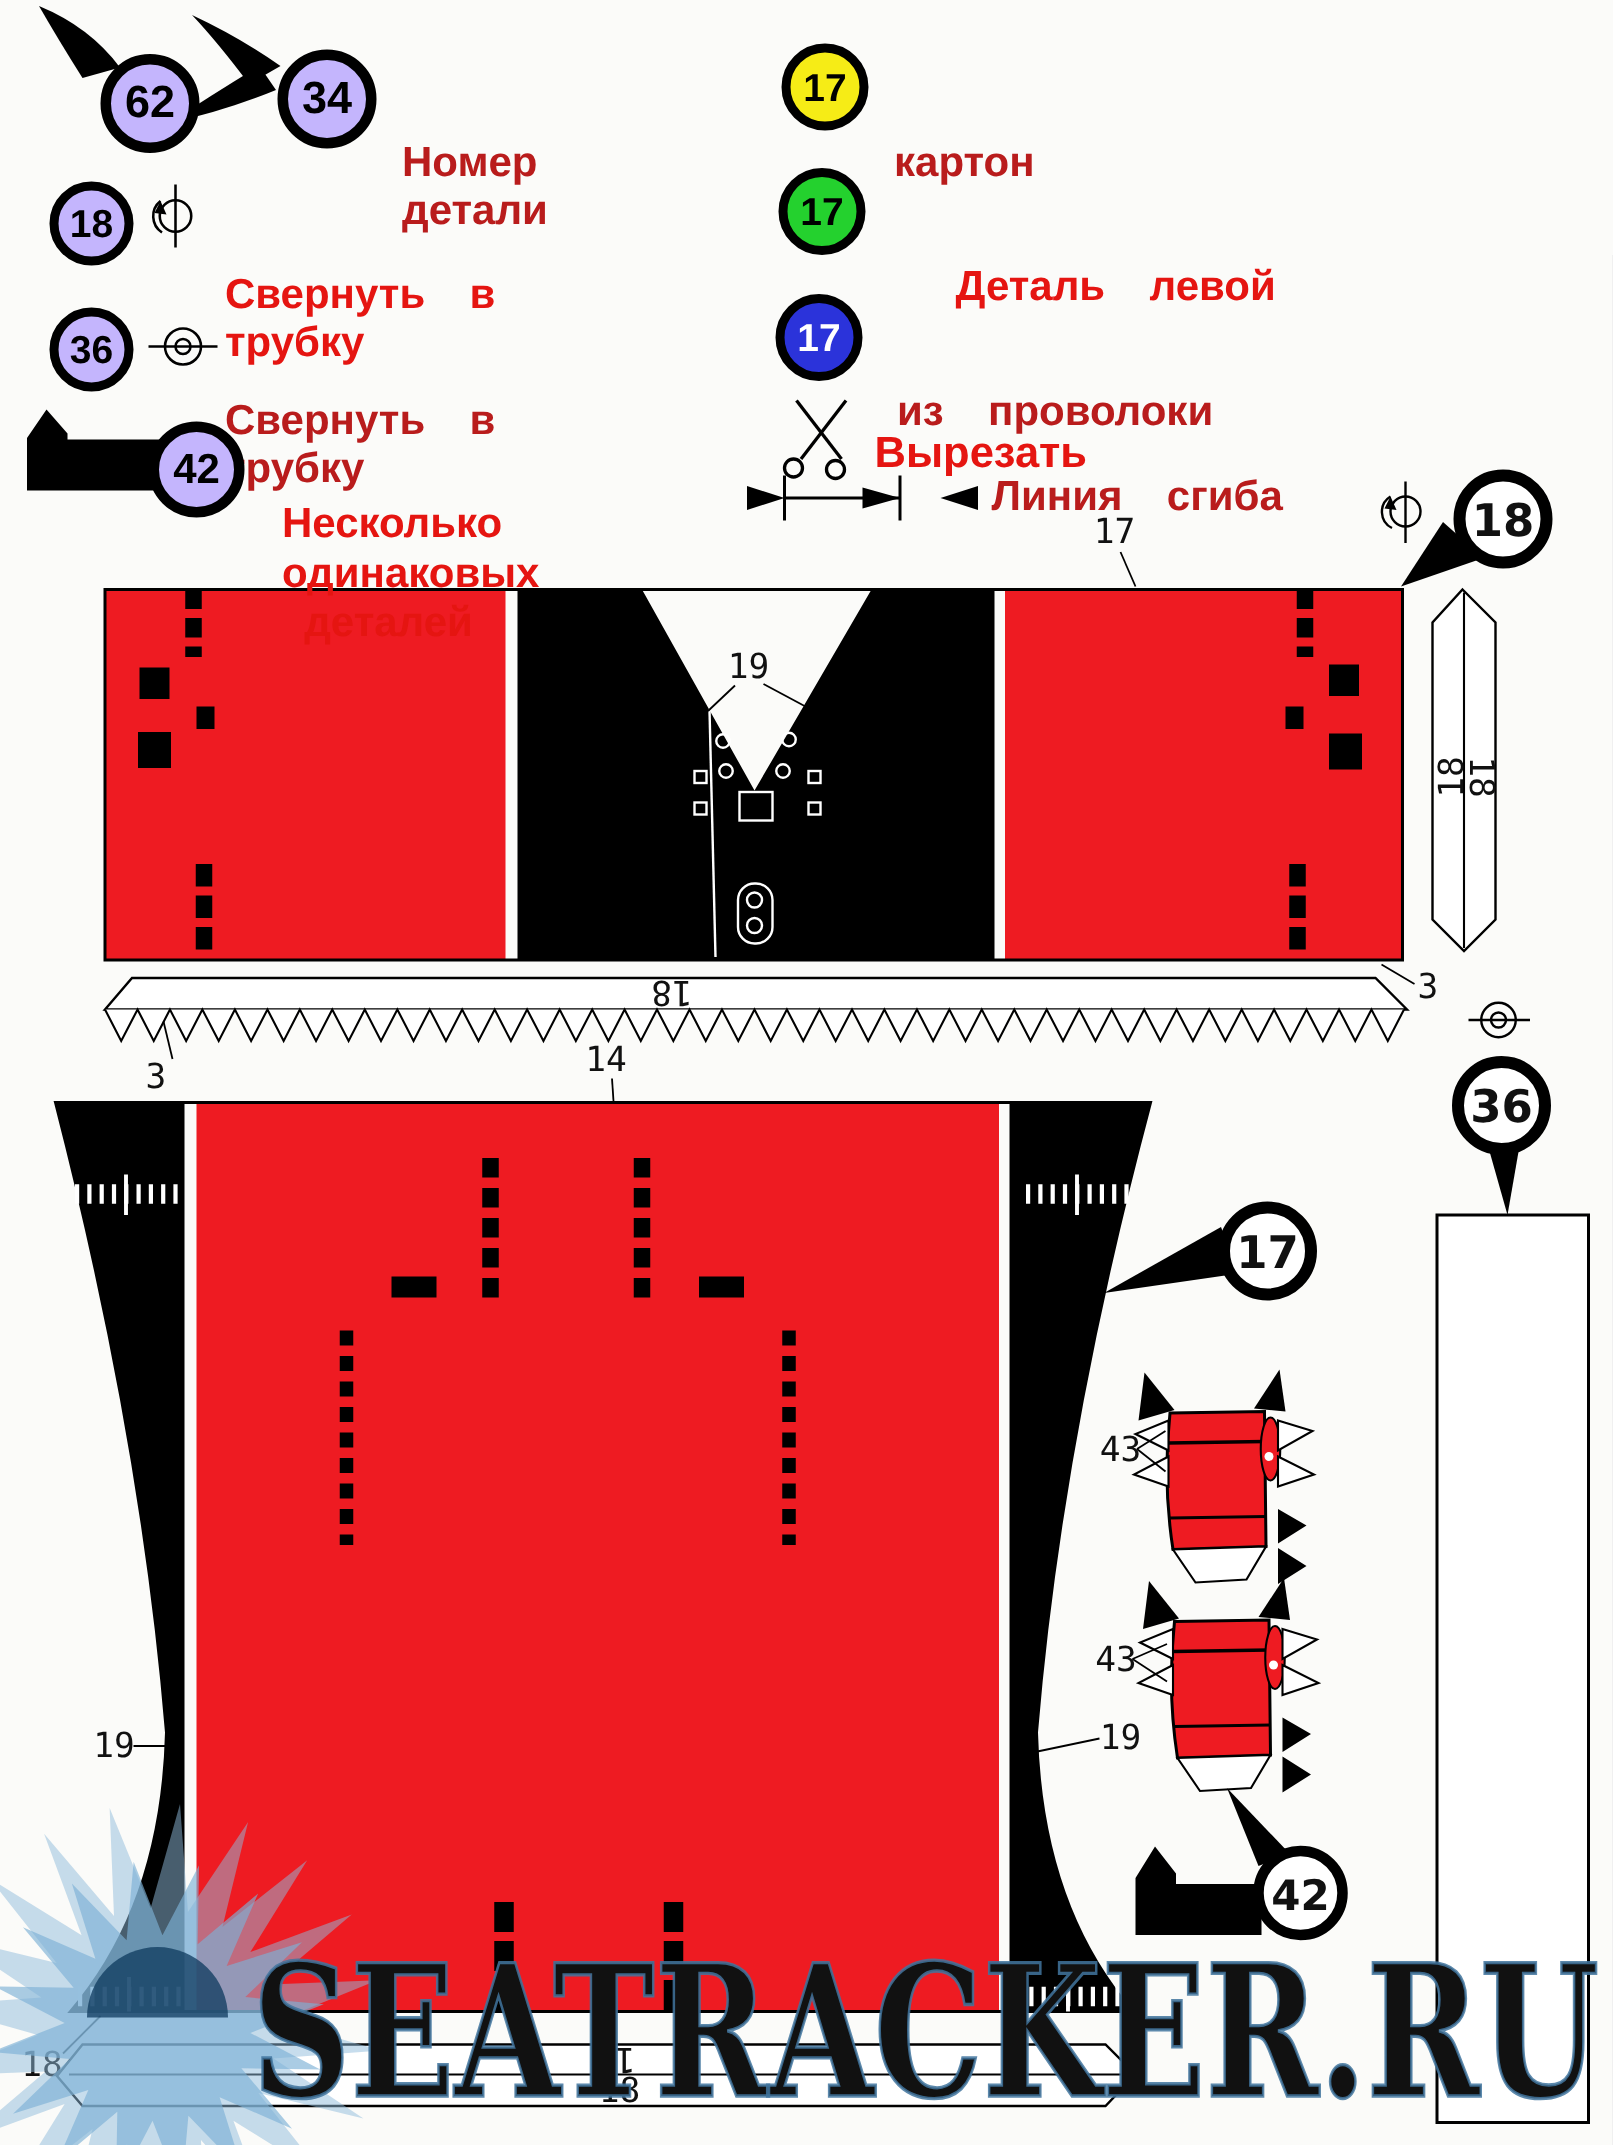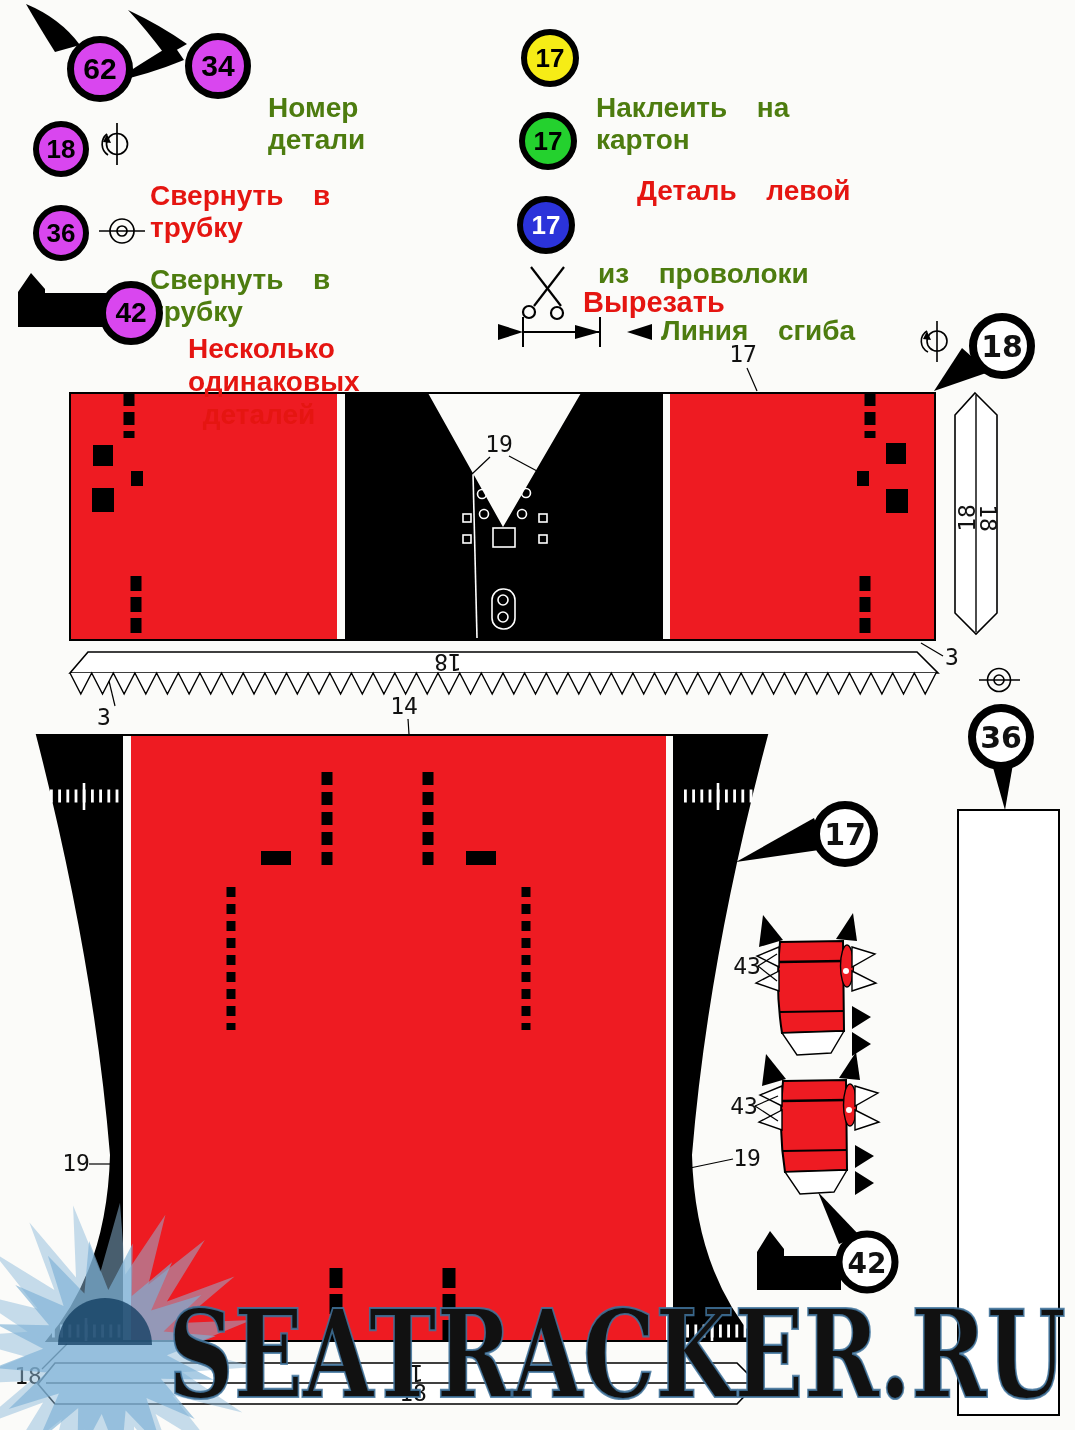--- a/index.html
+++ b/index.html
@@ -1,23 +1,23 @@
 <!DOCTYPE html>
 <html><head>
 <meta charset="utf-8">
 <style>
   html,body{margin:0;padding:0;background:#e8e8e8;}
   .page{position:relative;width:1075px;height:1430px;background:#fbfbf9;overflow:hidden;
         font-family:"Liberation Sans","DejaVu Sans",sans-serif;}
   svg{position:absolute;left:0;top:0;}
-  .badge{position:absolute;border-radius:50%;background:#d946ef;border:7px solid #000;
+  .badge{position:absolute;border-radius:50%;background:#c4b5fd;border:7px solid #000;
          display:flex;align-items:center;justify-content:center;
          font-weight:bold;color:#000;z-index:6;box-sizing:content-box;}
   .ltext{position:absolute;font-weight:bold;font-size:28px;line-height:32px;
-         color:#4d7c0f;white-space:pre;word-spacing:7px;z-index:5;}
+         color:#b91c1c;white-space:pre;word-spacing:7px;z-index:5;}
   .red{color:#e51511;}
   .wm{pointer-events:none;}
   text{font-family:"DejaVu Sans Mono","Liberation Mono",monospace;font-size:23px;fill:#111;}
   text.bnum{font-family:"DejaVu Sans","Liberation Sans",sans-serif;font-weight:bold;font-size:30px;text-anchor:middle;}
 </style>
 </head>
 <body>
 
 <div class="page">
 
@@ -250,21 +250,21 @@
     <div>Свернуть  в</div><div>трубку</div>
   </div>
 
   <div class="badge" style="left:99px;top:281px;width:50px;height:50px;font-size:28px;">42</div>
   <div class="ltext red" style="left:188px;top:266px;line-height:33px;">
     <div>Несколько</div><div>одинаковых</div><div> деталей</div>
   </div>
 
   <div class="badge" style="left:521px;top:29px;width:46px;height:46px;border-width:6px;font-size:26px;background:#f6ec16;">17</div>
   <div class="ltext" style="left:596px;top:28px;">
-    <div>Наклеить  на</div><div>картон</div>
+    <div>картон</div>
   </div>
 
   <div class="badge" style="left:519px;top:112px;width:46px;height:46px;border-width:6px;font-size:26px;background:#24d12e;">17</div>
   <div class="ltext red" style="left:596px;top:111px;margin-left:41px;">
     <div>Деталь  левой</div>
   </div>
 
   <div class="badge" style="left:517px;top:196px;width:46px;height:46px;border-width:6px;font-size:26px;background:#2b33da;color:#fff;">17</div>
   <div class="ltext" style="left:598px;top:194px;">
     <div>из  проволоки</div>

